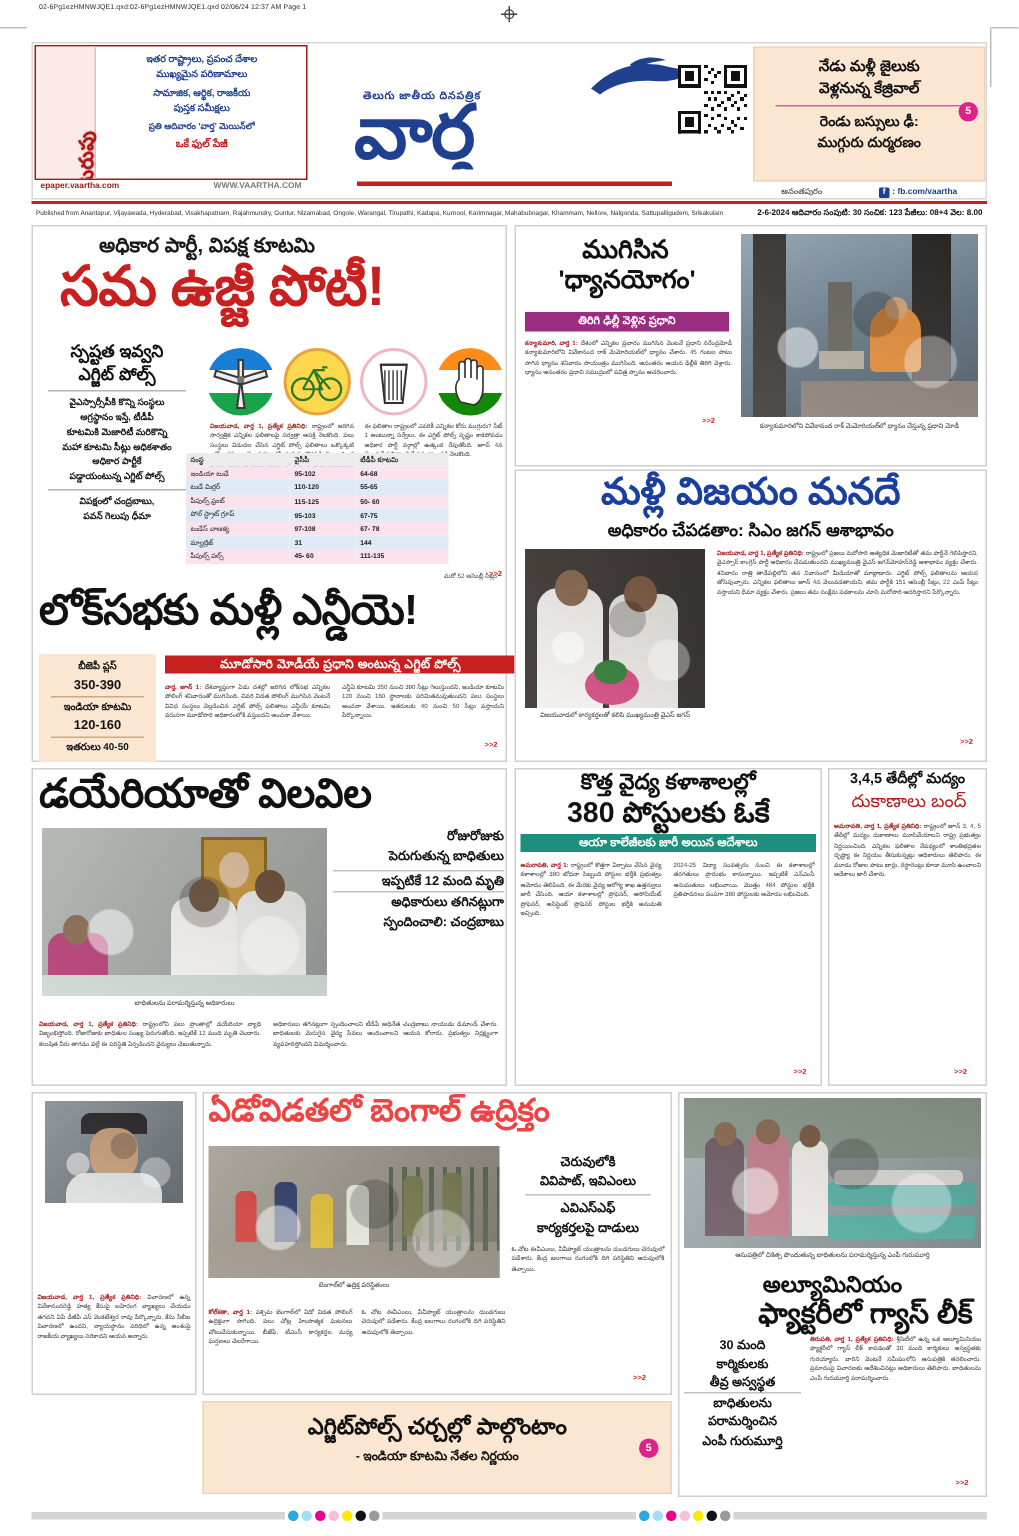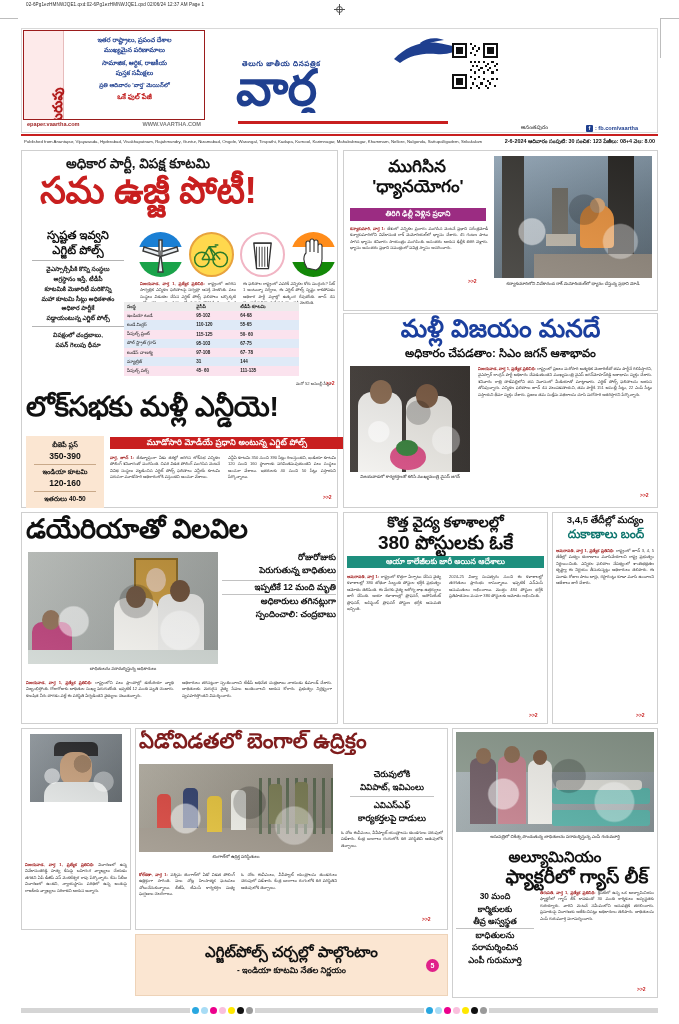--- a/index.html
+++ b/index.html
@@ -268,20 +268,28 @@
           <rect x="15" y="19" width="1" height="1"></rect>
         <rect x="17" y="18" width="1" height="1"></rect>
           <rect x="19" y="19" width="1" height="1"></rect>
         <rect x="20" y="16" width="1" height="1"></rect>
           <rect x="8" y="20" width="1" height="1"></rect>
         <rect x="12" y="20" width="1" height="1"></rect>
           <rect x="16" y="20" width="1" height="1"></rect>
       </g>
     </svg>
 
+    <div class="flash">
+      <div class="l1">నేడు మళ్లీ జైలుకు</div>
+      <div class="l2">వెళ్లనున్న కేజ్రివాల్</div>
+      <hr>
+      <div class="l3">రెండు బస్సులు ఢీ:</div>
+      <div class="l4">ముగ్గురు దుర్మరణం</div>
+      <div class="badge5">5</div>
+    </div>
     <div class="social">
       <span class="city">అనంతపురం</span>
       <span class="fb">
         <span class="fb-ico">f</span>
         <span>: fb.com/vaartha</span>
       </span>
     </div>
   </div>
 
   <div class="red-rule"></div>
@@ -506,40 +514,40 @@
     <b>అమరావతి, వార్త 1:</b>
     <span>రాష్ట్రంలో కొత్తగా ఏర్పాటు చేసిన వైద్య కళాశాలల్లో 380 బోధనా సిబ్బంది పోస్టుల భర్తీకి ప్రభుత్వం ఆమోదం తెలిపింది. ఈ మేరకు వైద్య ఆరోగ్య శాఖ ఉత్తర్వులు జారీ చేసింది. ఆయా కళాశాలల్లో ప్రొఫెసర్, అసోసియేట్ ప్రొఫెసర్, అసిస్టెంట్ ప్రొఫెసర్ పోస్టుల భర్తీకి అనుమతి ఇచ్చింది.</span>
   </div>
   <div class="body-txt" style="position:absolute;left:449px;top:574px;width:94px;">
     <span>2024-25 విద్యా సంవత్సరం నుంచి ఈ కళాశాలల్లో తరగతులు ప్రారంభం కానున్నాయి. ఇప్పటికే ఎన్‌ఎంసీ అనుమతులు లభించాయి. మొత్తం 484 పోస్టుల భర్తీకి ప్రతిపాదనలు పంపగా 380 పోస్టులకు ఆమోదం లభించింది.</span>
   </div>
   <div class="jump" style="position:absolute;left:529px;top:712px;">&gt;&gt;2</div>
 
   <div class="box" style="left:552px; top:512px; width:106px; height:212px;"></div>
   <div class="tel" style="position:absolute;left:554px;top:514px;width:102px;text-align:center;font-size:9.6px;font-weight:bold;color:#111;line-height:1.2;">3,4,5 తేదీల్లో మద్యం</div>
-  <div class="tel" style="position:absolute;left:554px;top:527px;width:104px;text-align:center;font-size:12px;font-weight:bold;color:#0f766e;line-height:1.2;">దుకాణాలు బంద్</div>
+  <div class="tel" style="position:absolute;left:554px;top:527px;width:104px;text-align:center;font-size:12px;font-weight:normal;color:#b91c1c;line-height:1.2;">దుకాణాలు బంద్</div>
   <div class="body-txt" style="position:absolute;left:556px;top:548px;width:98px;">
     <b>అమరావతి, వార్త 1, ప్రత్యేక ప్రతినిధి:</b>
     <span>రాష్ట్రంలో జూన్ 3, 4, 5 తేదీల్లో మద్యం దుకాణాలు మూసివేయాలని రాష్ట్ర ప్రభుత్వం నిర్ణయించింది. ఎన్నికల ఫలితాల నేపథ్యంలో శాంతిభద్రతల దృష్ట్యా ఈ నిర్ణయం తీసుకున్నట్లు అధికారులు తెలిపారు. ఈ మూడు రోజుల పాటు బార్లు, రెస్టారెంట్లు కూడా మూసి ఉంచాలని ఆదేశాలు జారీ చేశారు.</span>
   </div>
   <div class="jump" style="position:absolute;left:636px;top:712px;">&gt;&gt;2</div>
 
   <div class="box" style="left:21px; top:728px; width:110px; height:202px;"></div>
   <div class="ph" style="position:absolute;left:30px;top:734px;width:92px;height:68px;background:linear-gradient(160deg,#9aa2a8,#5d6469);">
     <div style="position:absolute;left:24px;top:8px;width:44px;height:14px;background:#2c2c2e;border-radius:6px 6px 0 0;"></div>
     <div style="position:absolute;left:30px;top:18px;width:32px;height:34px;border-radius:40%;background:#c8a07c;"></div>
     <div style="position:absolute;left:14px;top:48px;width:64px;height:22px;background:#dfe2e1;border-radius:14px 14px 0 0;"></div>
   </div>
   <div class="body-txt" style="position:absolute;left:25px;top:862px;width:102px;">
     <b>విజయవాడ, వార్త 1, ప్రత్యేక ప్రతినిధి:</b>
     <span>విచారణలో ఉన్న వివేకానందరెడ్డి హత్య కేసుపై బహిరంగ వ్యాఖ్యలు చేయడం తగదని ఏపీ డీజీపీ ఎస్ వెంకటేశ్వర రావు పేర్కొన్నారు. కేసు సీబీఐ విచారణలో ఉందని, న్యాయస్థానం పరిధిలో ఉన్న అంశంపై రాజకీయ వ్యాఖ్యలు సరికాదని ఆయన అన్నారు.</span>
   </div>
 
   <div class="box" style="left:135px; top:728px; width:313px; height:202px;"></div>
-  <div class="tel" style="position:absolute;left:139px;top:730px;width:305px;font-size:21px;font-weight:bold;color:#7f1d1d;line-height:1.05;">ఏడోవిడతలో బెంగాల్ ఉద్రిక్తం</div>
+  <div class="tel" style="position:absolute;left:139px;top:730px;width:305px;font-size:21px;font-weight:bold;color:#ef4444;line-height:1.05;">ఏడోవిడతలో బెంగాల్ ఉద్రిక్తం</div>
   <div class="ph" style="position:absolute;left:139px;top:764px;width:194px;height:88px;background:linear-gradient(160deg,#b5b0a4,#7d776b);">
     <div style="position:absolute;left:0;bottom:0;width:100%;height:24px;background:#9e968a;"></div>
     <div style="position:absolute;left:120px;top:14px;width:74px;height:56px;background:repeating-linear-gradient(90deg,#5f6d55 0 3px,transparent 3px 9px);"></div>
     <div style="position:absolute;left:18px;top:30px;width:14px;height:34px;background:#d8443d;border-radius:5px 5px 0 0;"></div>
     <div style="position:absolute;left:44px;top:24px;width:15px;height:40px;background:#2f3e6b;border-radius:5px 5px 0 0;"></div>
     <div style="position:absolute;left:68px;top:32px;width:15px;height:36px;background:#e5c23a;border-radius:5px 5px 0 0;"></div>
     <div style="position:absolute;left:92px;top:26px;width:15px;height:40px;background:#efefe8;border-radius:5px 5px 0 0;"></div>
     <div style="position:absolute;left:130px;top:20px;width:13px;height:40px;background:#7d7f56;border-radius:4px 4px 0 0;"></div>
     <div style="position:absolute;left:156px;top:18px;width:13px;height:42px;background:#7d7f56;border-radius:4px 4px 0 0;"></div>
   </div>

